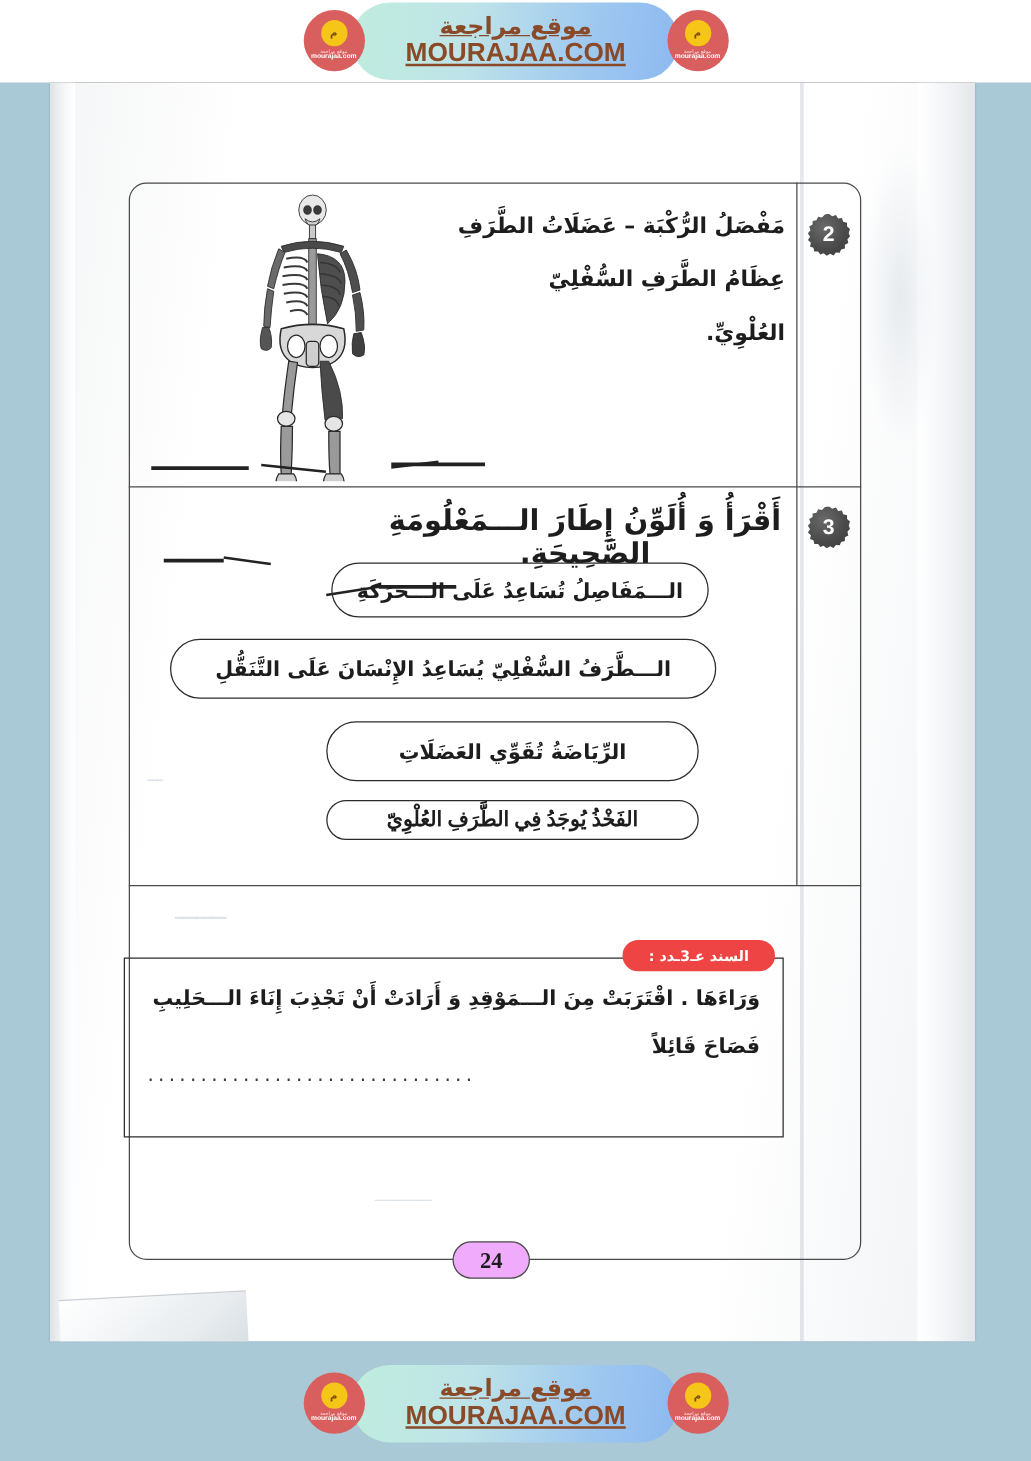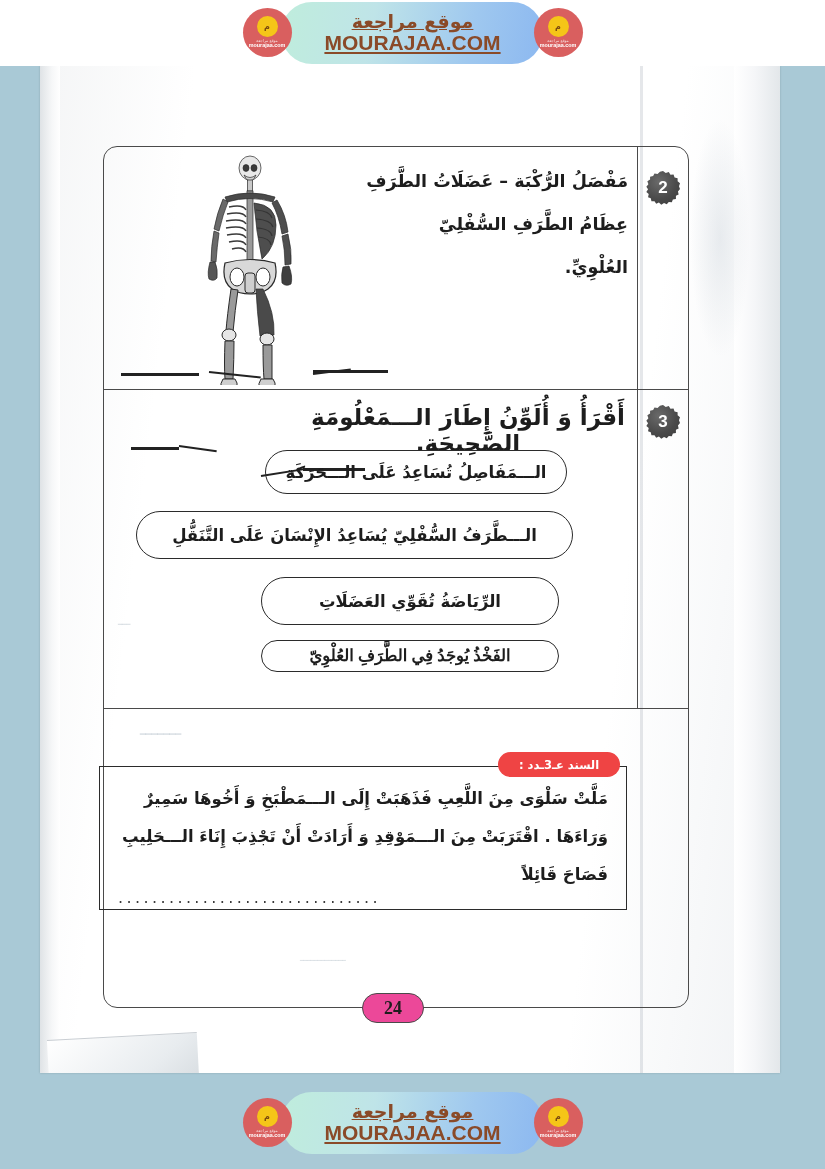--- a/index.html
+++ b/index.html
@@ -329,21 +329,21 @@
   }
 
   
   .pagenum {
     position: absolute;
     left: 362px; top: 993px;
     width: 62px; height: 30px;
     z-index: 20;
     border: 1.6px solid #4a4a4a;
     border-radius: 15px;
-    background: #ec4899;
+    background: #f0abfc;
     display: flex; align-items: center; justify-content: center;
     font-family: "Liberation Serif", serif;
     font-size: 18px;
     font-weight: bold;
     color: #1d1d1d;
     box-sizing: border-box;
   }
 
   
   .ghost {
@@ -482,21 +482,20 @@
 <div class="ex3-prompt ar">أَقْرَأُ وَ أُلَوِّنُ إِطَارَ الـــمَعْلُومَةِ الصَّحِيحَةِ.</div>
 
 <div class="opt o1 ar">الـــمَفَاصِلُ تُسَاعِدُ عَلَى الـــحَرَكَةِ</div>
 <div class="opt o2 ar">الـــطَّرَفُ السُّفْلِيّ يُسَاعِدُ الإِنْسَانَ عَلَى التَّنَقُّلِ</div>
 <div class="opt o3 ar">الرِّيَاضَةُ تُقَوِّي العَضَلَاتِ</div>
 <div class="opt o4 ar">الفَخْذُ يُوجَدُ فِي الطَّرَفِ العُلْوِيّ</div>
 
 <div class="sanad ar">السند عـ3ـدد :</div>
 
 <div class="passage ar">
-  <p>مَلَّتْ سَلْوَى مِنَ اللَّعِبِ فَذَهَبَتْ إِلَى الـــمَطْبَخِ وَ أَخُوهَا سَمِيرٌ</p>
   <p>وَرَاءَهَا . اقْتَرَبَتْ مِنَ الـــمَوْقِدِ وَ أَرَادَتْ أَنْ تَجْذِبَ إِنَاءَ الـــحَلِيبِ</p>
   <p>فَصَاحَ قَائِلاً</p>
   <span class="dots">...............................</span>
 </div>
 
 <div class="pagenum">24</div>
 
 <div class="wm-band bottom">
   <div class="wm-inner">
     <div class="wm-pill"></div>

